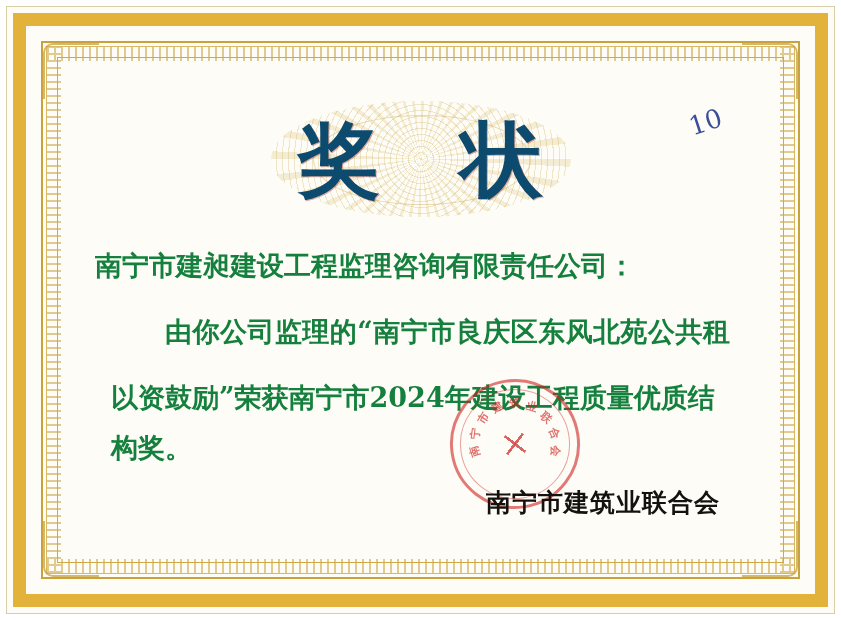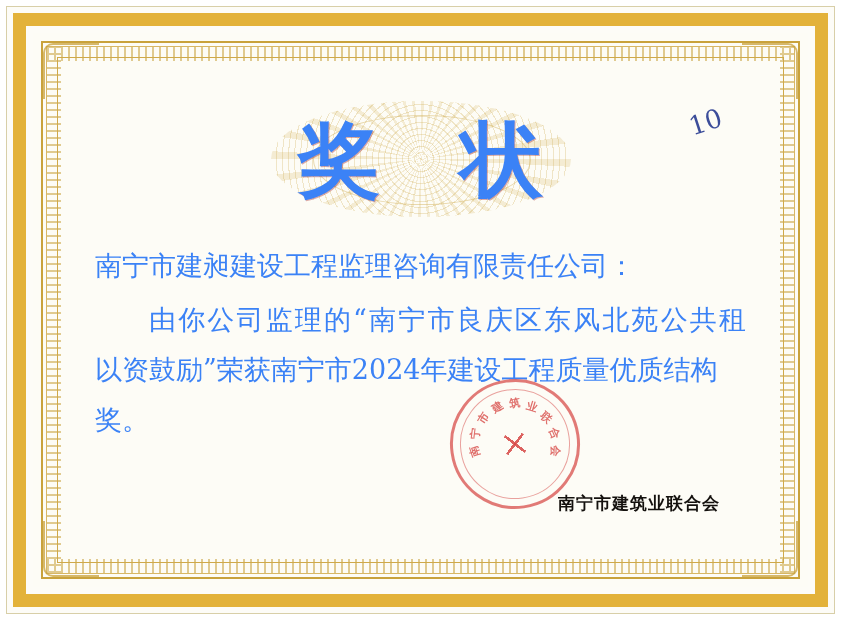--- a/index.html
+++ b/index.html
@@ -125,55 +125,55 @@
   .medallion::after {
     content: "";
     position: absolute;
     left: 14%; top: 12%; width: 72%; height: 76%;
     border-radius: 50%;
     border: 1px solid rgba(201,162,60,.45);
   }
   .title {
     position: relative;
     text-align: center;
-    color: #3b82f6;
+    color: #0c4a6e;
     font-size: 82px;
     line-height: 132px;
     letter-spacing: 26px;
     text-indent: 26px;
     font-weight: bold;
     font-family: "DejaVu Serif", "Liberation Serif", serif;
     text-shadow: 1px 1px 0 rgba(160,20,16,.35);
   }
 
   
   .body {
     margin-top: 16px;
     padding: 0 14px;
-    color: #3b82f6;
+    color: #15803d;
     font-size: 27px;
     line-height: 50px;
     font-family: "DejaVu Serif", "Liberation Serif", serif;
-    font-weight: normal;
+    font-weight: bold;
   }
   .salutation { margin: 0 0 4px 0; }
-  .para { margin: 0; text-indent: 2em; }
+  .para { margin: 16px; text-indent: 2em; }
   .para.justify {
     text-align: justify;
     text-align-last: justify;
   }
 
   
   .sign {
     position: absolute;
     right: 40px;
     bottom: 22px;
     text-align: center;
     color: #14110e;
-    font-size: 17px;
+    font-size: 25px;
     line-height: 40px;
     font-weight: bold;
     font-family: "DejaVu Serif", "Liberation Serif", serif;
     letter-spacing: 1px;
   }
 
   
   .seal {
     position: absolute;
     right: 180px;

